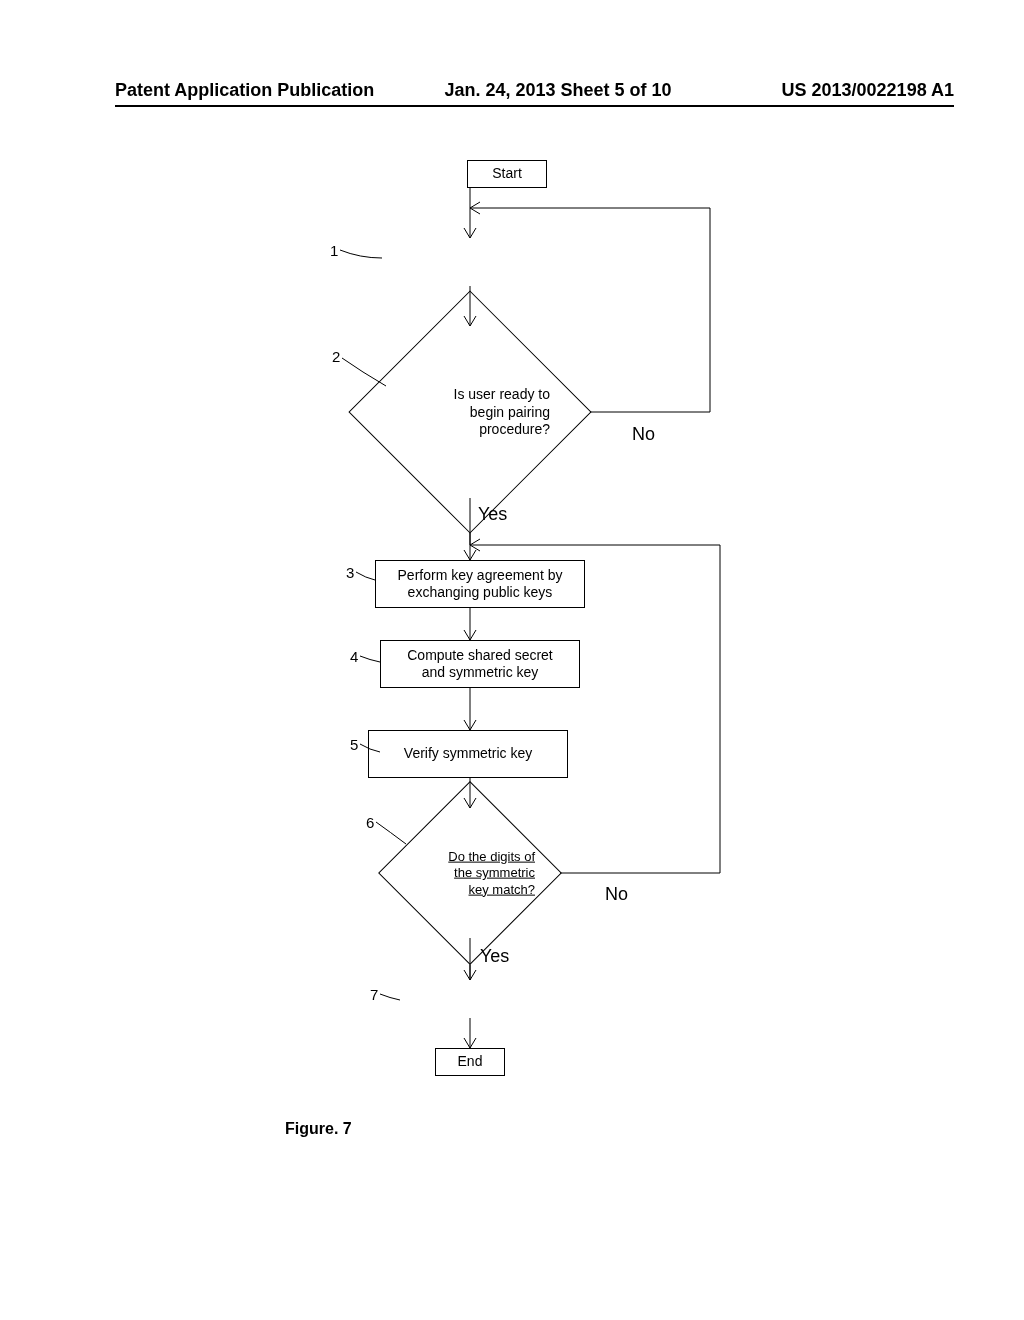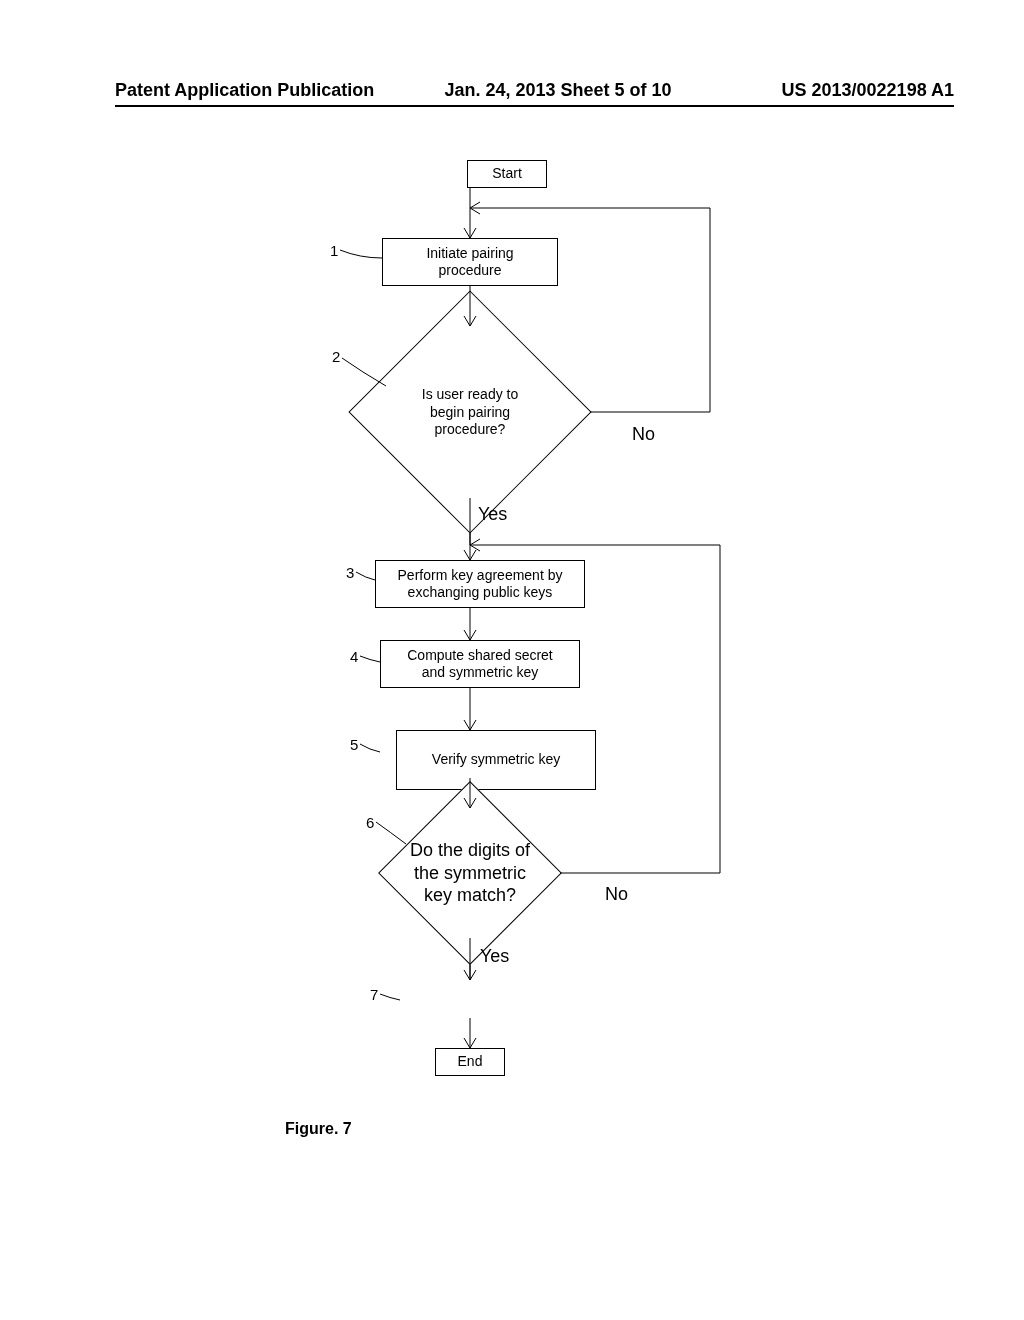--- a/index.html
+++ b/index.html
@@ -63,21 +63,21 @@
     transform: rotate(45deg);
     border: 1px solid #000;
     background: #fff;
     box-sizing: border-box;
   }
   .diamond-label {
     position: absolute;
     left: 50%;
     top: 50%;
     transform: translate(-50%, -50%);
-    text-align: center;
+    text-align: right;
     font-size: 14px;
     line-height: 1.25;
     width: 160px;
   }
 
   .step-label {
     position: absolute;
     font-size: 15px;
   }
   .edge-label {
@@ -124,49 +124,45 @@
     <span class="center">Jan. 24, 2013  Sheet 5 of 10</span>
     <span class="right">US 2013/0022198 A1</span>
   </div>
 
   <div class="stage">
 
     <div class="box" style="left:386px; top:10px; width:80px; height:28px;margin-left:21px;">
       <span>Start</span>
     </div>
 
-    <div class="box" style="left:322px; top:88px; width:176px; height:48px; white-space:pre-line;">
-      <span style="white-space:pre-line;">Initiate pairing
-procedure</span>
-    </div>
 
     <div class="diamond-wrap" style="left:324px; top:176px; width:172px; height:172px;">
       <div class="diamond"></div>
       <div class="diamond-label" style="white-space:pre-line;">Is user ready to
 begin pairing
 procedure?</div>
     </div>
 
     <div class="box" style="left:315px; top:410px; width:210px; height:48px; white-space:pre-line;">
       <span style="white-space:pre-line;">Perform key agreement by
 exchanging public keys</span>
     </div>
 
     <div class="box" style="left:320px; top:490px; width:200px; height:48px; white-space:pre-line;">
       <span style="white-space:pre-line;">Compute shared secret
 and symmetric key</span>
     </div>
 
-    <div class="box" style="left:336px; top:580px; width:200px; height:60px;">
+    <div class="box" style="left:308px; top:580px; width:200px; height:48px;">
       <span>Verify symmetric key</span>
     </div>
 
     <div class="diamond-wrap" style="left:345px; top:658px; width:130px; height:130px;">
       <div class="diamond"></div>
-      <div class="diamond-label" style="white-space:pre-line; width:130px; font-size:18px;">Do the digits of
+      <div class="diamond-label" style="white-space:pre-line; width:130px; font-size:13px;text-decoration:underline;">Do the digits of
 the symmetric
 key match?</div>
     </div>
 
 
     <div class="box" style="left:375px; top:898px; width:70px; height:28px;">
       <span>End</span>
     </div>
 
     <span class="step-label" style="left:270px; top:92px;">1</span>

